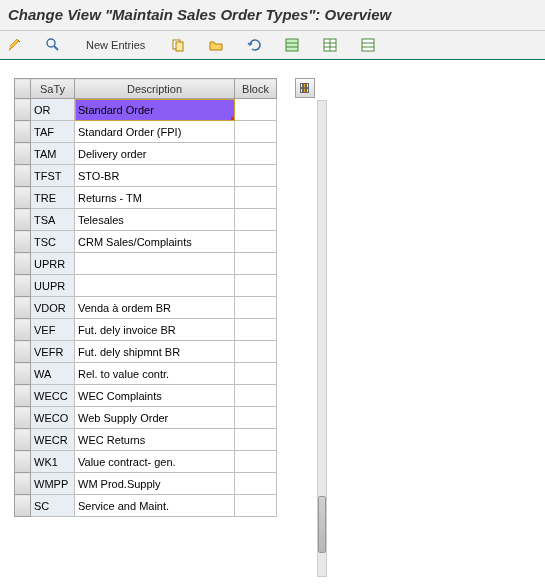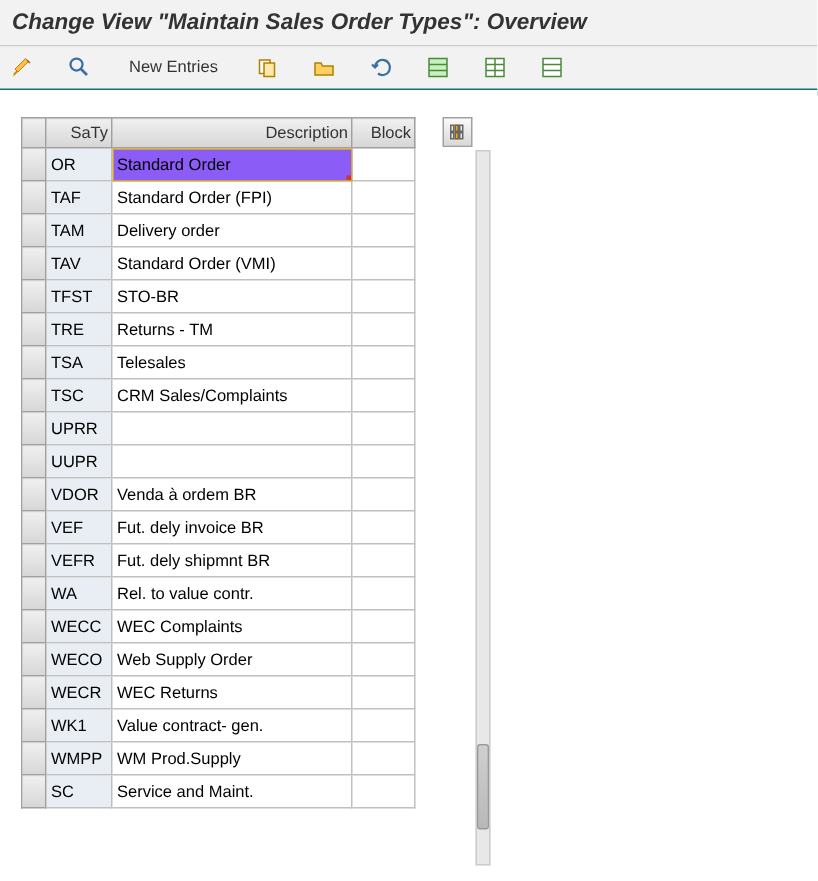--- a/index.html
+++ b/index.html
@@ -87,21 +87,21 @@
   }
   table.grid col.sel { width: 16px; }
   table.grid col.saty { width: 44px; }
   table.grid col.desc { width: 160px; }
   table.grid col.block { width: 42px; }
   table.grid th {
     background: linear-gradient(#f0f0f0,#d6d6d6);
     border: 1px solid #a0a0a0;
     font-weight: normal;
     font-size: 11px;
-    text-align: right;
+    text-align: center;
     height: 19px;
     padding: 0 2px;
     color: #333;
   }
   table.grid td {
     border: 1px solid #c0c0c0;
     height: 21px;
     padding: 0 3px;
     font-size: 11px;
     vertical-align: middle;
@@ -259,26 +259,20 @@
           <td class="block"></td>
         </tr>
         <tr>
           <td class="rowsel"></td>
           <td class="saty">TAM</td>
           <td class="desc">Delivery order</td>
           <td class="block"></td>
         </tr>
         <tr>
           <td class="rowsel"></td>
-          <td class="saty">TAV</td>
-          <td class="desc">Standard Order (VMI)</td>
-          <td class="block"></td>
-        </tr>
-        <tr>
-          <td class="rowsel"></td>
           <td class="saty">TFST</td>
           <td class="desc">STO-BR</td>
           <td class="block"></td>
         </tr>
         <tr>
           <td class="rowsel"></td>
           <td class="saty">TRE</td>
           <td class="desc">Returns - TM</td>
           <td class="block"></td>
         </tr>

